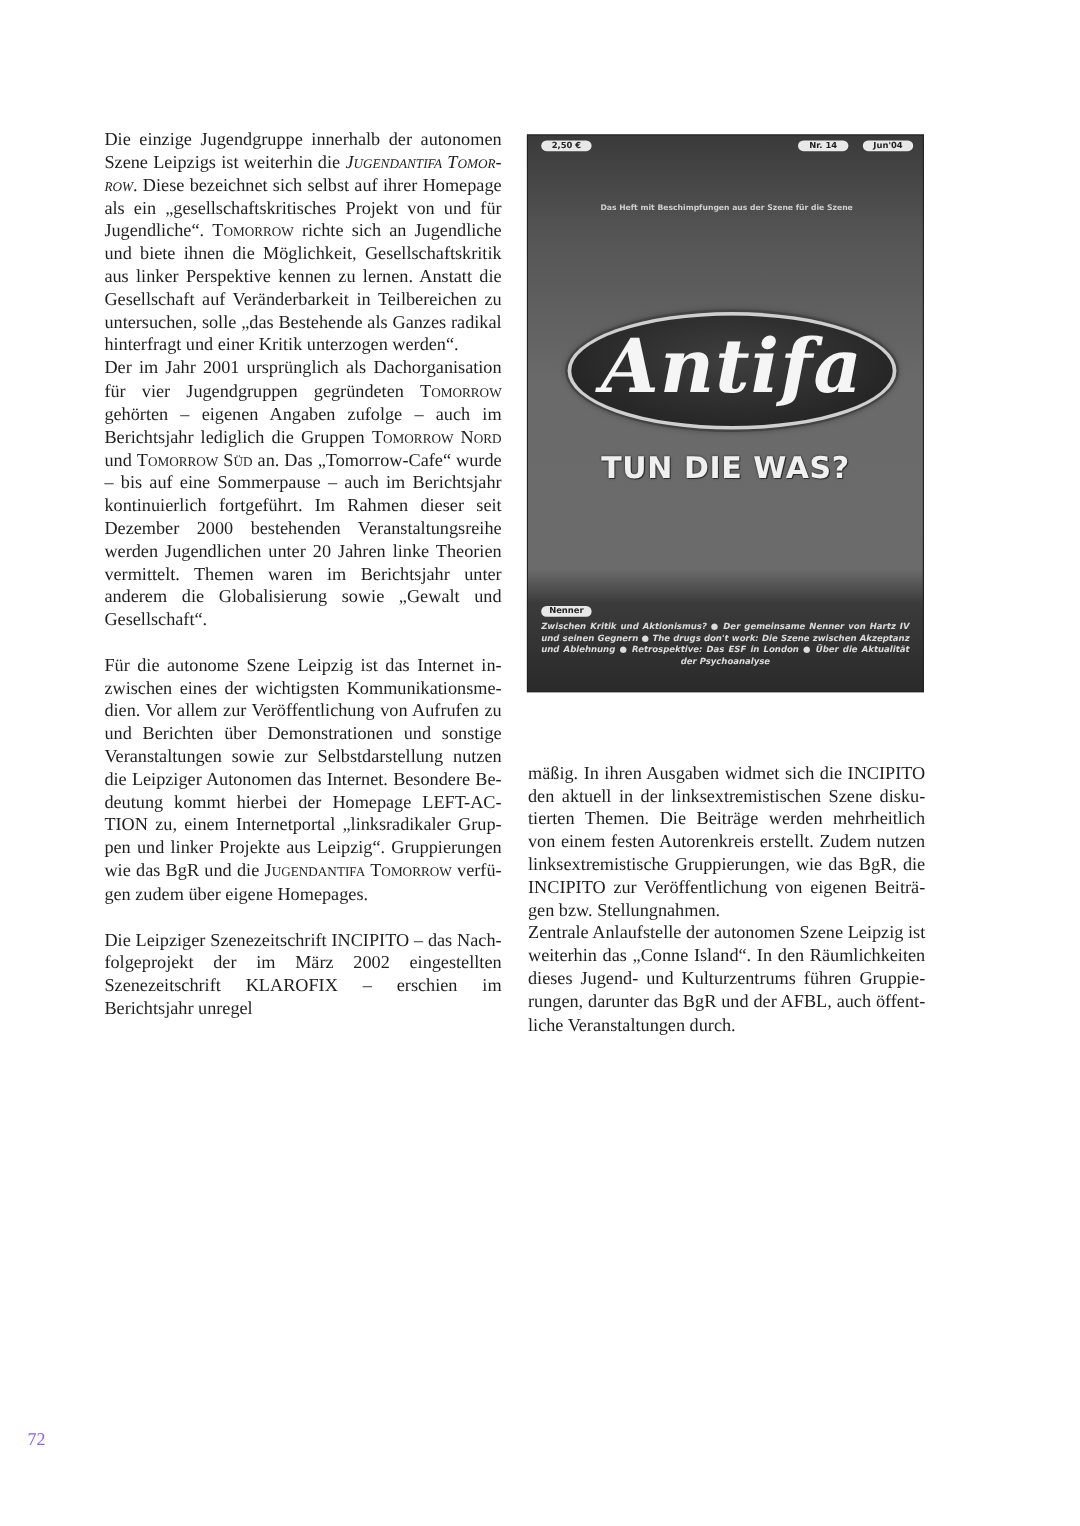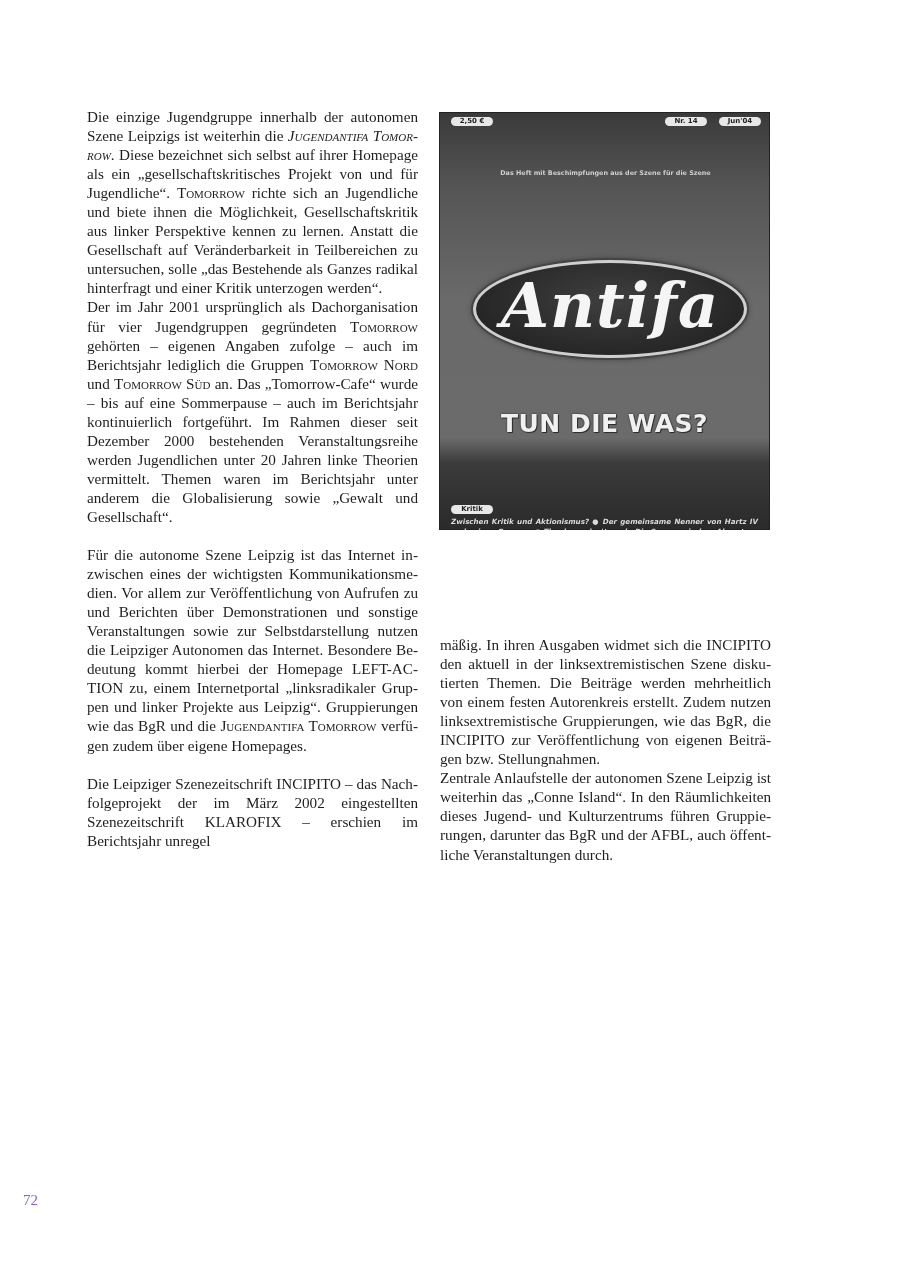--- a/index.html
+++ b/index.html
@@ -44,21 +44,21 @@
       top: 599px;
       margin-top: 36px;
     }
 
     
     #cover {
       position: absolute;
       left: 439px;
       top: 112px;
       width: 331px;
-      height: 418px;
+      height: 465px;
       background: linear-gradient(180deg, #3a3a3a 0%, #555 18%, #6a6a6a 45%, #6b6b6b 78%, #3b3b3b 84%, #2a2a2a 100%);
       overflow: hidden;
       box-shadow: inset 0 0 0 1px #222;
     }
     .pill {
       position: absolute;
       background: #e8e8e8;
       color: #222;
       border-radius: 6px;
       font-family: "DejaVu Sans", sans-serif;
@@ -128,21 +128,20 @@
       top: 263px;
       width: 100%;
       text-align: center;
       font-family: "DejaVu Sans", sans-serif;
       font-weight: bold;
       font-size: 25px;
       line-height: 30px;
       color: #f0f0f0;
       letter-spacing: 0.5px;
       text-shadow: 0 0 2px #222, 1px 1px 0 #333;
-      margin-top: 34px;
     }
     #contents-pill { left: 12px; top: 393px; width: 30px; }
     #contents-text {
       position: absolute;
       left: 12px;
       top: 405px;
       width: 307px;
       font-family: "DejaVu Sans", sans-serif;
       font-style: italic;
       font-weight: bold;
@@ -177,21 +176,21 @@
 
 <div id="cover">
   <div id="price-pill" class="pill">2,50 €</div>
   <div id="issue-pill" class="pill">Nr. 14</div>
   <div id="date-pill" class="pill">Jun'04</div>
   <div id="cover-subtitle">Das Heft mit Beschimpfungen aus der Szene für die Szene</div>
   <div id="oval">
     <div id="oval-text">Antifa</div>
   </div>
   <div id="headline">TUN DIE WAS?</div>
-  <div id="contents-pill" class="pill">Kritik</div>
+  <div id="contents-pill" class="pill">Nenner</div>
   <div id="contents-text">Zwischen Kritik und Aktionismus? ● Der gemeinsame Nenner von Hartz IV und seinen Gegnern ● The drugs don't work: Die Szene zwischen Akzeptanz und Ablehnung ● Retrospektive: Das ESF in London ● Über die Aktualität der Psychoanalyse</div>
 </div>
 
 <div id="right-col" class="col">
   <p>mäßig. In ihren Ausgaben widmet sich die INCIPITO den aktuell in der linksextremistischen Szene disku­tierten Themen. Die Beiträge werden mehrheitlich von einem festen Autorenkreis erstellt. Zudem nutzen linksextremistische Gruppierungen, wie das BgR, die INCIPITO zur Veröffentlichung von eigenen Beiträ­gen bzw. Stellungnahmen.</p>
   <p>Zentrale Anlaufstelle der autonomen Szene Leipzig ist weiterhin das „Conne Island“. In den Räumlichkeiten dieses Jugend- und Kulturzentrums führen Gruppie­rungen, darunter das BgR und der AFBL, auch öffent­liche Veranstaltungen durch.</p>
 </div>
 
 <div id="page-number">72</div>
 

